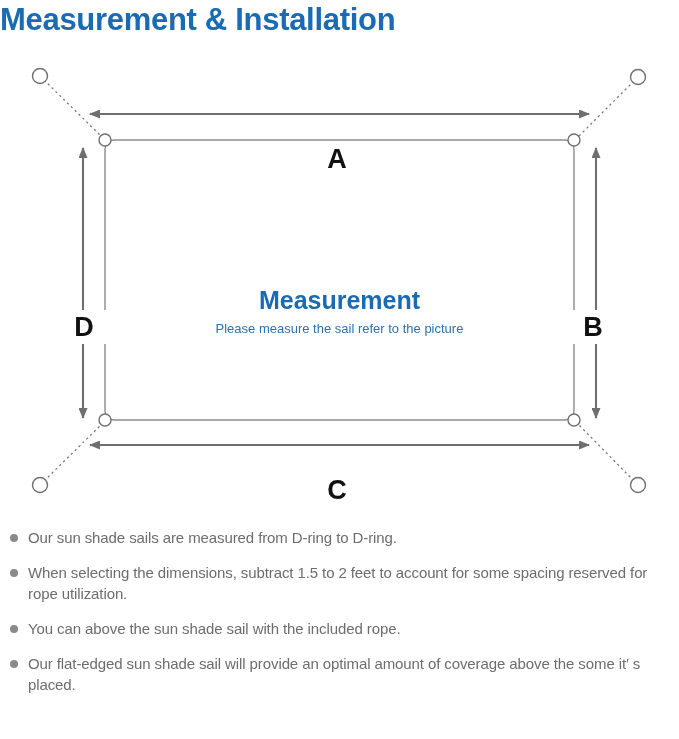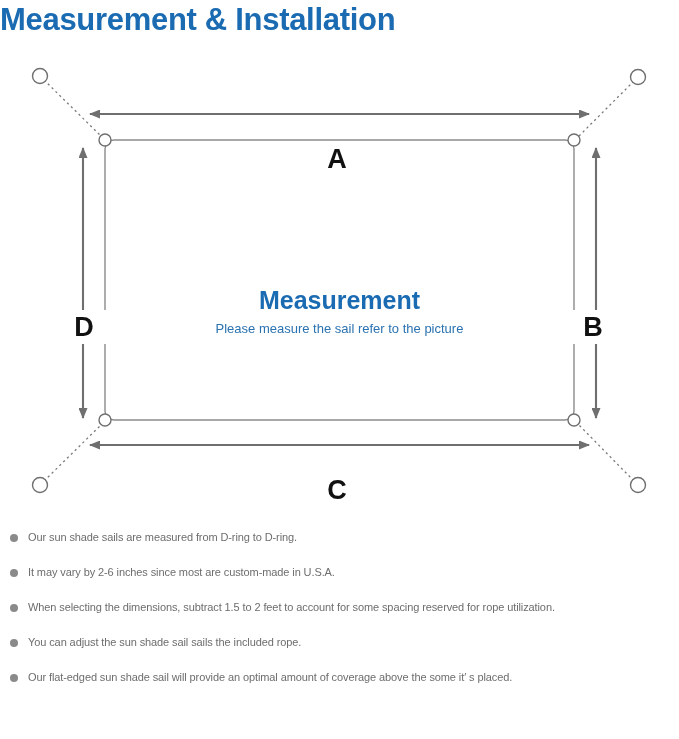--- a/index.html
+++ b/index.html
@@ -87,21 +87,21 @@
     position: absolute;
     left: 0;
     top: 527px;
     width: 679px;
   }
   .note-item {
     position: relative;
     padding-left: 28px;
     margin-bottom: 14px;
     color: #6d6d6d;
-    font-size: 11px;
+    font-size: 15px;
     line-height: 21px;
     letter-spacing: -0.1px;
   }
   .note-bullet {
     position: absolute;
     left: 10px;
     top: 7px;
     width: 8px;
     height: 8px;
     border-radius: 50%;
@@ -171,27 +171,23 @@
   </div>
 </div>
 
 <div class="notes">
   <div class="note-item">
     <span class="note-bullet"></span>
     <span class="note-text">Our sun shade sails are measured from D-ring to D-ring.</span>
   </div>
   <div class="note-item">
     <span class="note-bullet"></span>
-    <span class="note-text">It may vary by 2-6 inches since most are custom-made in U.S.A.</span>
-  </div>
-  <div class="note-item">
-    <span class="note-bullet"></span>
     <span class="note-text">When selecting the dimensions, subtract 1.5 to 2 feet to account for some spacing reserved for rope utilization.</span>
   </div>
   <div class="note-item">
     <span class="note-bullet"></span>
-    <span class="note-text">You can adjust the sun shade sail sails the included rope.</span>
+    <span class="note-text">You can above the sun shade sail with the included rope.</span>
   </div>
   <div class="note-item">
     <span class="note-bullet"></span>
     <span class="note-text">Our flat-edged sun shade sail will provide an optimal amount of coverage above the some it′ s placed.</span>
   </div>
 </div>
 
 </body></html>

